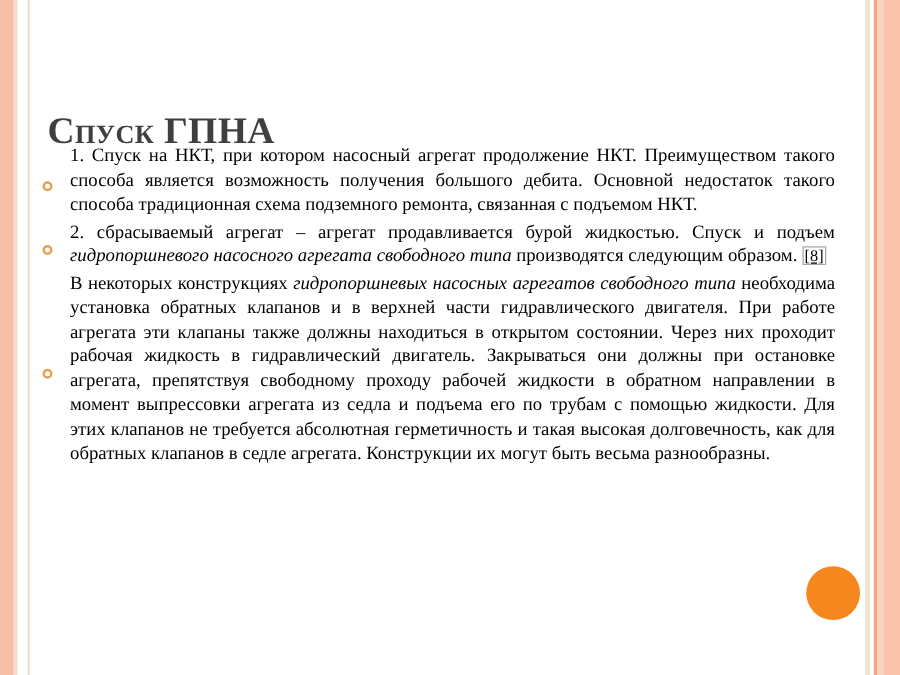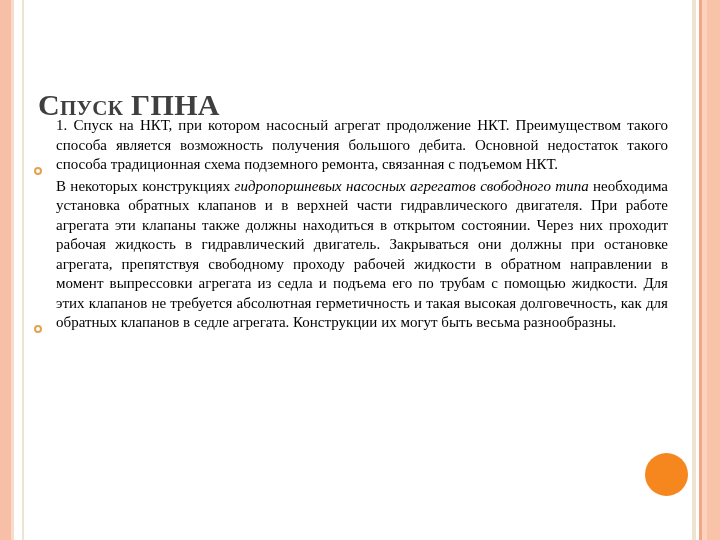--- a/index.html
+++ b/index.html
@@ -100,21 +100,21 @@
 
   
   #body-list {
     position: absolute;
     left: 34px;
     top: 116px;
     width: 634px;
   }
   .bullet-row {
     display: flex;
-    align-items: flex-end;
+    align-items: center;
     margin-bottom: 2px;
   }
   .bullet-marker {
     flex: 0 0 auto;
     width: 22px;
     padding-top: 7px;
     display: flex;
     justify-content: flex-start;
   }
   .ring {
@@ -171,17 +171,23 @@
       <div class="bullet-row">
         <div class="bullet-marker">
           <span class="ring"></span>
         </div>
         <div class="bullet-text"><span>1. Спуск на НКТ, при котором насосный агрегат продолжение НКТ. Преимуществом такого способа является возможность получения большого дебита. Основной недостаток такого способа традиционная схема подземного ремонта, связанная с подъемом НКТ.</span></div>
       </div>
       <div class="bullet-row">
         <div class="bullet-marker">
           <span class="ring"></span>
         </div>
+        <div class="bullet-text"><span>2. сбрасываемый агрегат – агрегат продавливается бурой жидкостью. Спуск и подъем </span><em>гидропоршневого насосного агрегата свободного типа</em><span> производятся следующим образом. </span><a class="ref-link" href="#">[8]</a></div>
+      </div>
+      <div class="bullet-row">
+        <div class="bullet-marker">
+          <span class="ring"></span>
+        </div>
         <div class="bullet-text"><span>В некоторых конструкциях </span><em>гидропоршневых насосных агрегатов свободного типа</em><span> необходима установка обратных клапанов и в верхней части гидравлического двигателя. При работе агрегата эти клапаны также должны находиться в открытом состоянии. Через них проходит рабочая жидкость в гидравлический двигатель. Закрываться они должны при остановке агрегата, препятствуя свободному проходу рабочей жидкости в обратном направлении в момент выпрессовки агрегата из седла и подъема его по трубам с помощью жидкости. Для этих клапанов не требуется абсолютная герметичность и такая высокая долговечность, как для обратных клапанов в седле агрегата. Конструкции их могут быть весьма разнообразны.</span></div>
       </div>
     </div>
 
 </div>
 
 </body></html>

